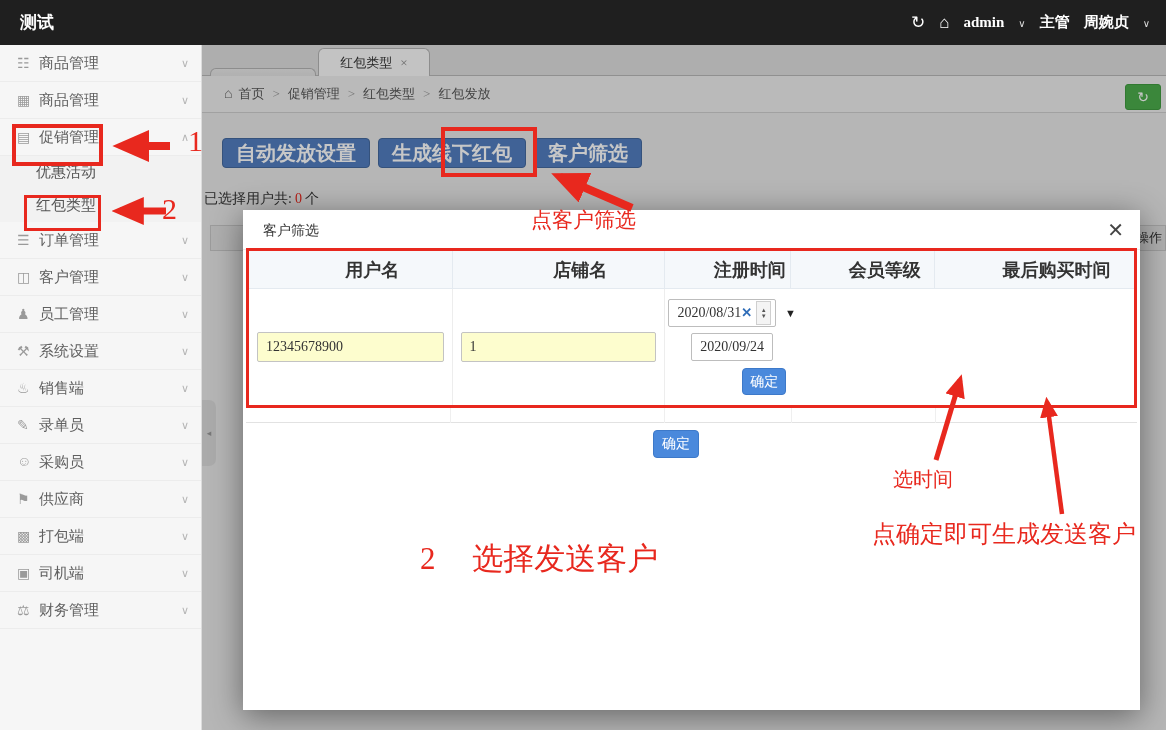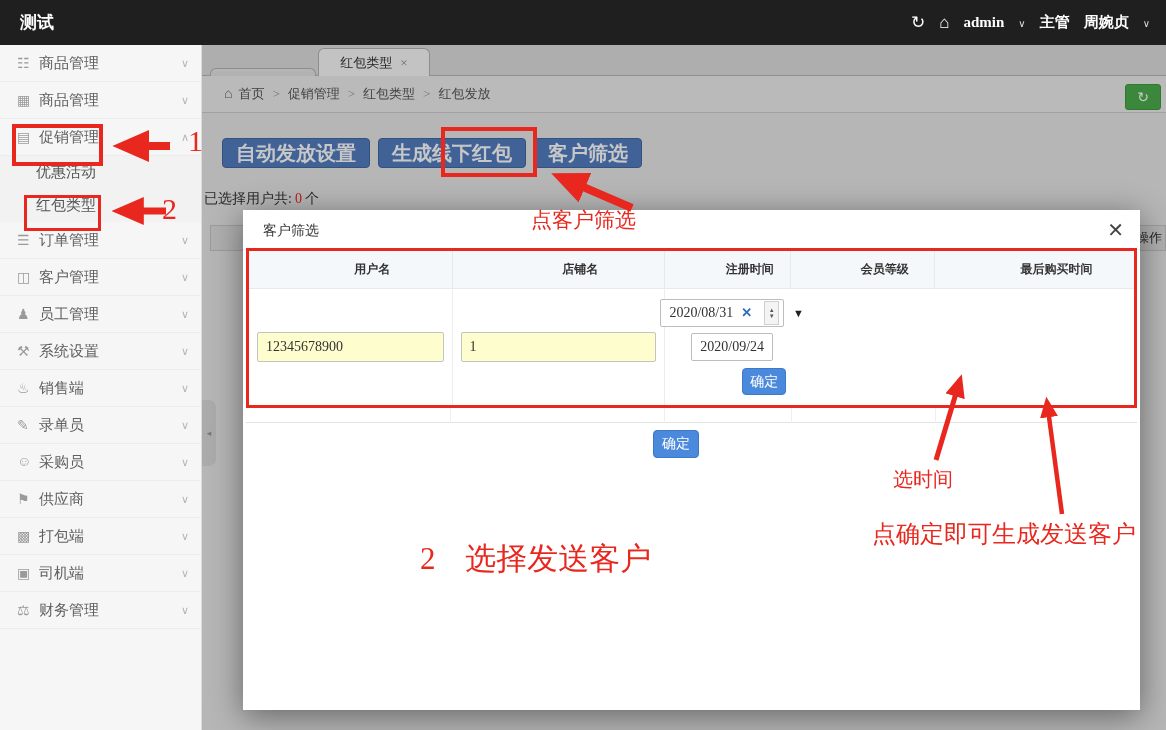--- a/index.html
+++ b/index.html
@@ -44,30 +44,30 @@
   .overlay { position:absolute; left:202px; top:45px; width:964px; height:685px; background:rgba(0,0,0,0.22); z-index:5; }
 
   
   .modal { position:absolute; left:243px; top:210px; width:897px; height:500px; background:#fff; box-shadow:0 6px 30px rgba(0,0,0,0.45); z-index:10; }
   .modal-header { position:relative; height:40px; border-bottom:1px solid #ededed; }
   .modal-title { position:absolute; left:20px; top:12px; font-size:14px; color:#333; }
   .modal-close { position:absolute; right:16px; top:8px; font-size:20px; color:#444; cursor:pointer; }
   .table-zone { position:absolute; left:3px; top:38px; width:891px; height:160px; border:3px solid #e8281e; background:#fff; }
   .trow { display:grid; grid-template-columns:23% 24% 14.3% 16.2% 22.5%; }
   .thead { height:38px; background:#f5f8fb; border-bottom:1px solid #e4eaf0; }
-  .thead .tc { display:flex; align-items:center; justify-content:center; font-size:12px; font-weight:bold; color:#333; border-right:1px solid #e4eaf0;margin-left:44px; }
+  .thead .tc { display:flex; align-items:center; justify-content:center; font-size:18px; font-weight:bold; color:#333; border-right:1px solid #e4eaf0;margin-left:44px; }
   .thead .tc:last-child { border-right:none; }
   .tbody-row { height:116px; }
   .tbody-row .tc { border-right:1px solid #ededed; display:flex; align-items:center; padding:0 8px; }
   .tbody-row .tc:last-child { border-right:none; }
   .f-input { width:100%; height:30px; background:#fdfdce; border:1px solid #c3c3c3; border-radius:2px; font-size:14px; color:#333; padding:0 8px; font-family:inherit; }
   .f-input.disabled { background:#ebebeb; border-color:#d8d8d8; color:#a9a9a9; }
   .date-cell { flex-direction:column; justify-content:center; align-items:stretch; padding:0 10px 0 18px !important; }
   .date-line { display:flex; align-items:center; }
-  .date-box { flex:1; height:28px; border:1px solid #bdbdbd; border-radius:2px; background:#fff; display:flex; align-items:center; padding:0 4px 0 8px; font-size:14px; color:#333;gap:8px; }
+  .date-box { flex:1; height:28px; border:1px solid #bdbdbd; border-radius:2px; background:#fff; display:flex; align-items:center; padding:0 4px 0 8px; font-size:14px; color:#333; }
   .date-box .dval { flex:1; }
   .date-clear { color:#2f6db8; font-weight:bold; font-size:13px; margin-right:4px; cursor:pointer; }
   .spinner { width:15px; height:24px; border:1px solid #cfcfcf; background:#f4f4f4; display:flex; flex-direction:column; align-items:center; justify-content:center; line-height:6px; font-size:7px; color:#555; cursor:pointer; }
   .dd-arrow { margin-left:9px; font-size:11px; color:#222; cursor:pointer; }
   .date-box2 { height:28px; border:1px solid #bdbdbd; border-radius:2px; background:#fff; display:flex; align-items:center; padding:0 8px; font-size:14px; color:#333; margin-top:6px; }
   .btn-mini { width:44px; height:27px; background:#4a89dc; border:1px solid #3d79c9; border-radius:4px; color:#fff; font-size:14px; display:flex; align-items:center; justify-content:center; cursor:pointer; }
   .date-confirm { margin:7px 0 0 64px; }
   .empty-row { position:absolute; left:3px; top:198px; width:891px; height:15px; border-bottom:1px solid #e2e2e2; }
   .empty-row .tc { border-right:1px solid #efefef; height:15px; }
   .empty-row .tc:last-child { border-right:none; }
@@ -282,16 +282,16 @@
   <div class="rbox" style="left:24px; top:195px; width:77px; height:36px; border-width:3px;"></div>
   <div class="rbox" style="left:441px; top:127px; width:96px; height:50px;"></div>
 
   <div class="anno num-label" style="left:188px; top:124px;">1</div>
   <div class="anno num-label" style="left:162px; top:192px;">2</div>
   <div class="anno" style="left:531px; top:206px; font-size:21px;">点客户筛选</div>
   <div class="anno" style="left:893px; top:466px; font-size:20px;">选时间</div>
   <div class="anno" style="left:872px; top:518px; font-size:24px;">点确定即可生成发送客户</div>
   <div class="anno" style="left:420px; top:538px; font-size:31px;">
     <span>2</span>
-    <span style="margin-left:22px;">选择发送客户</span>
+    <span style="margin-left:29px;">选择发送客户</span>
   </div>
 
 </div>
 
 </body></html>

